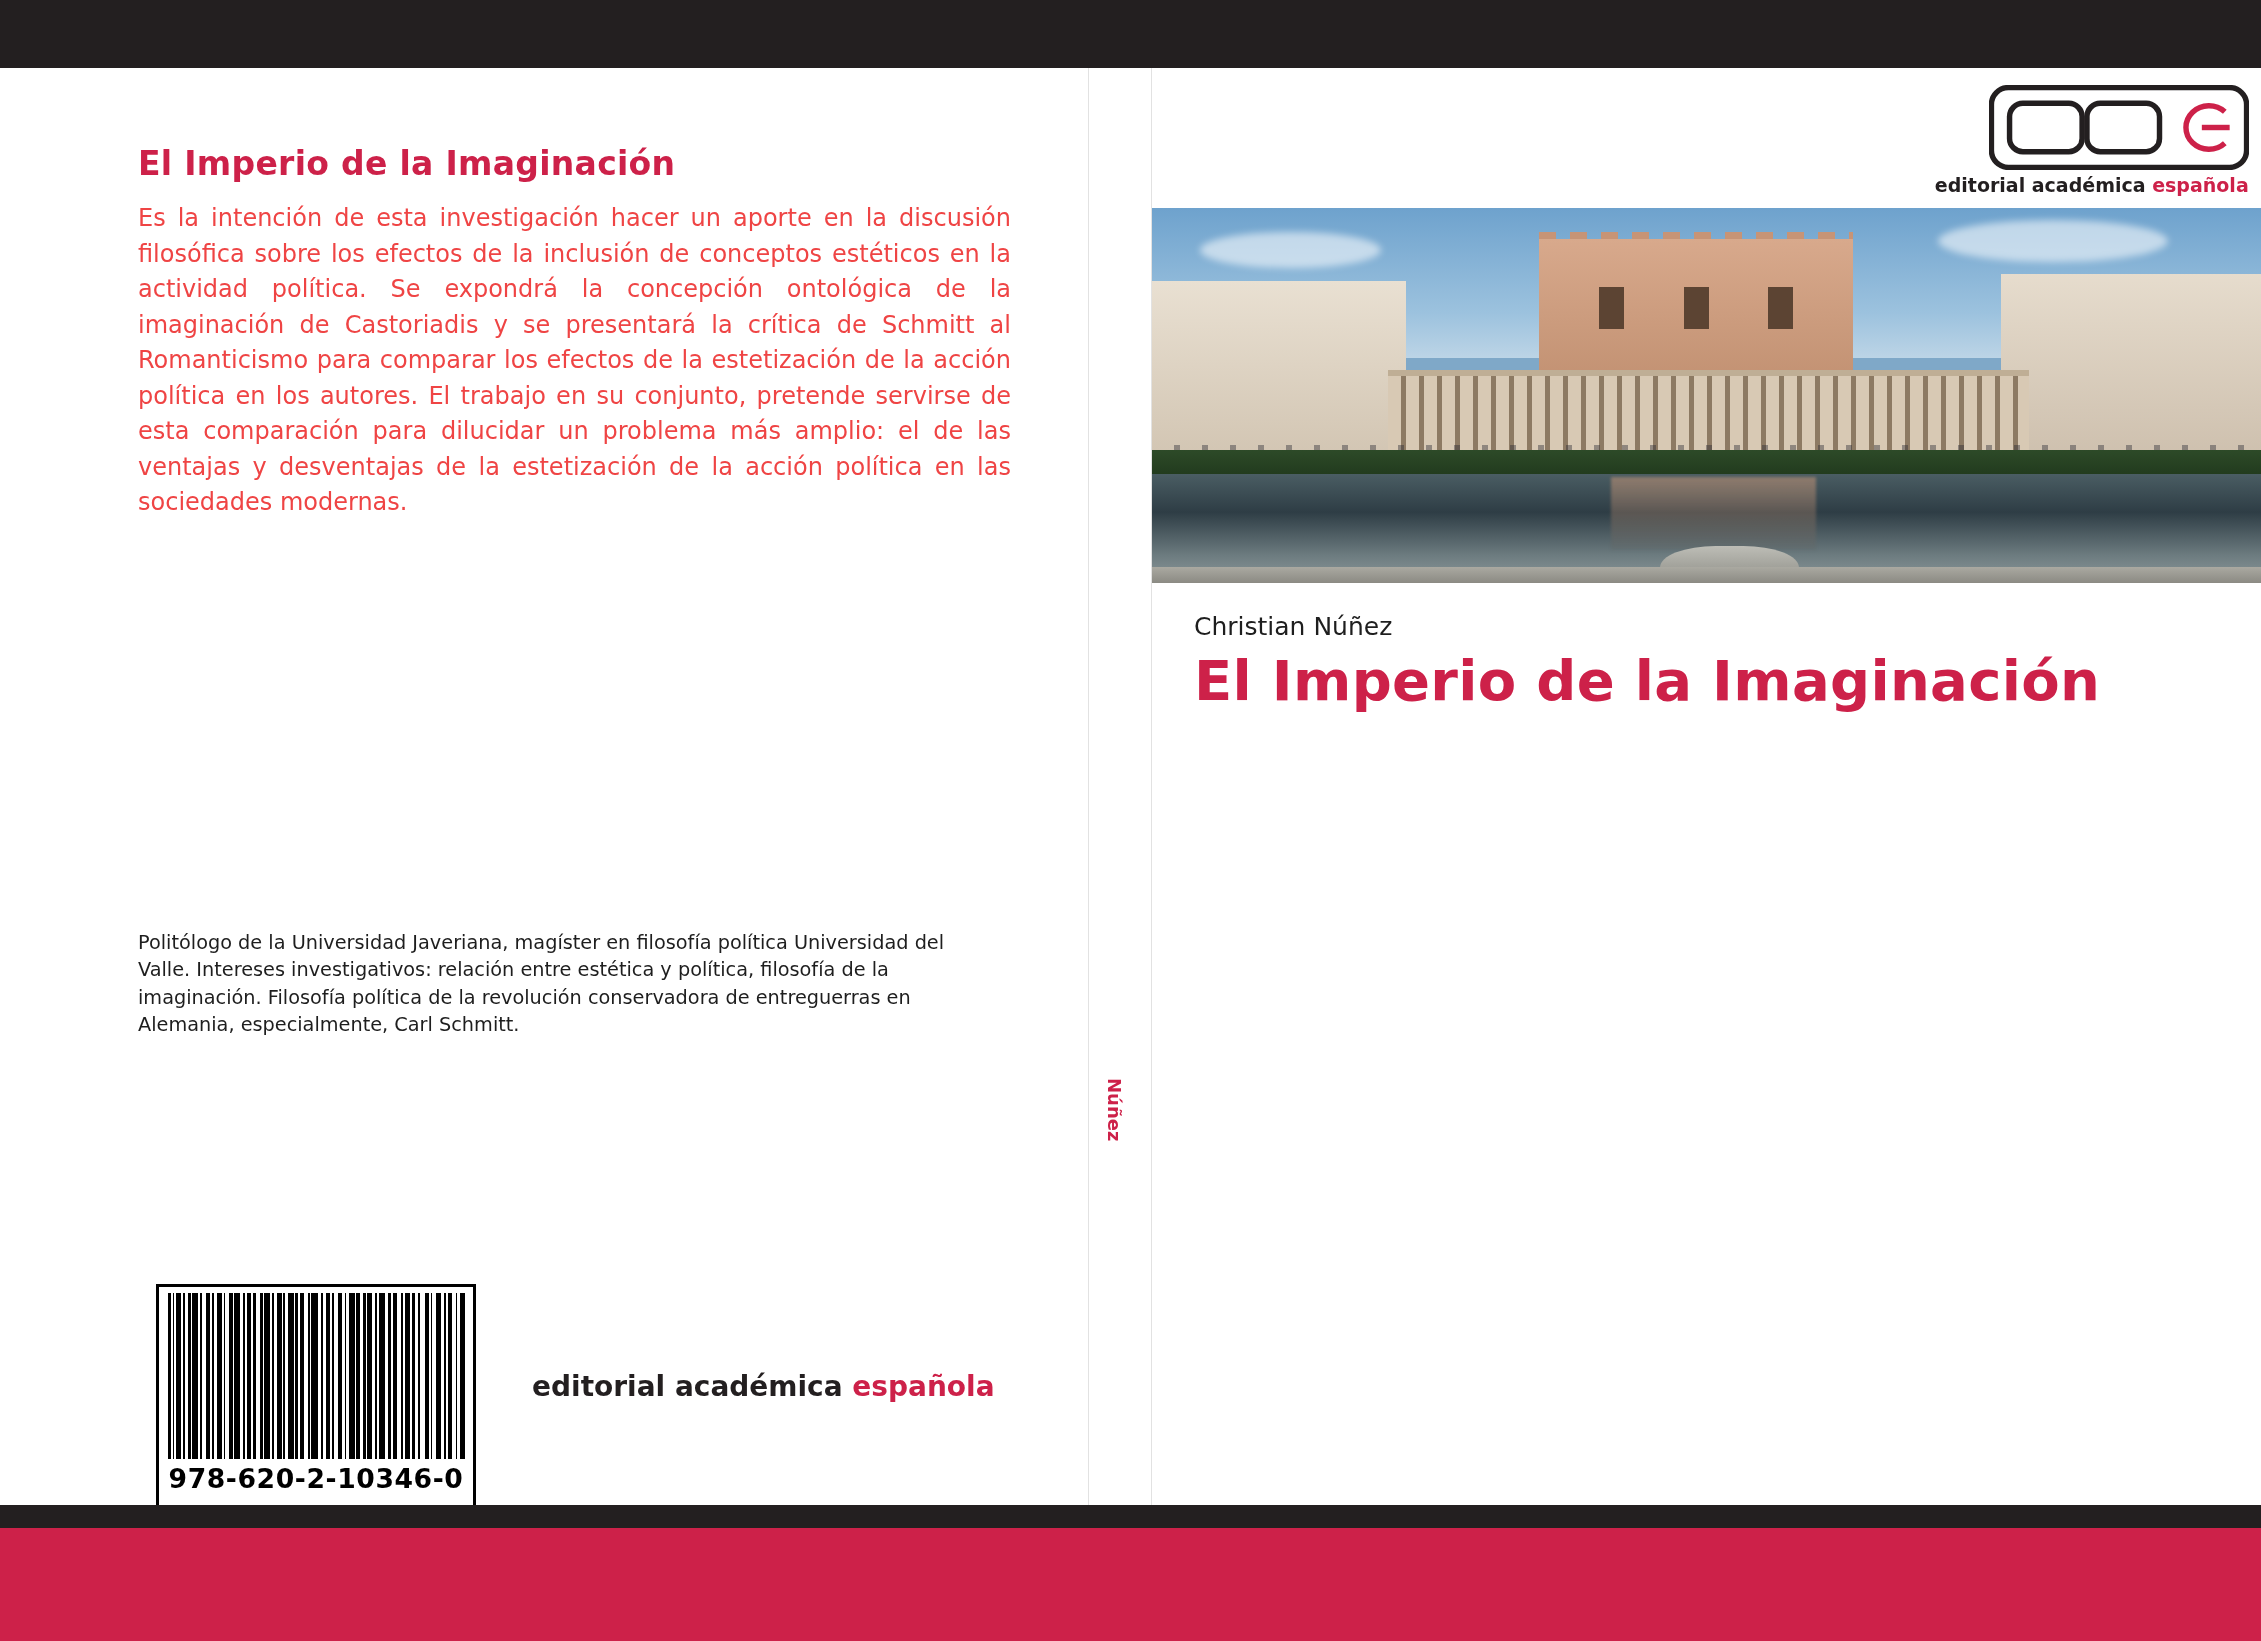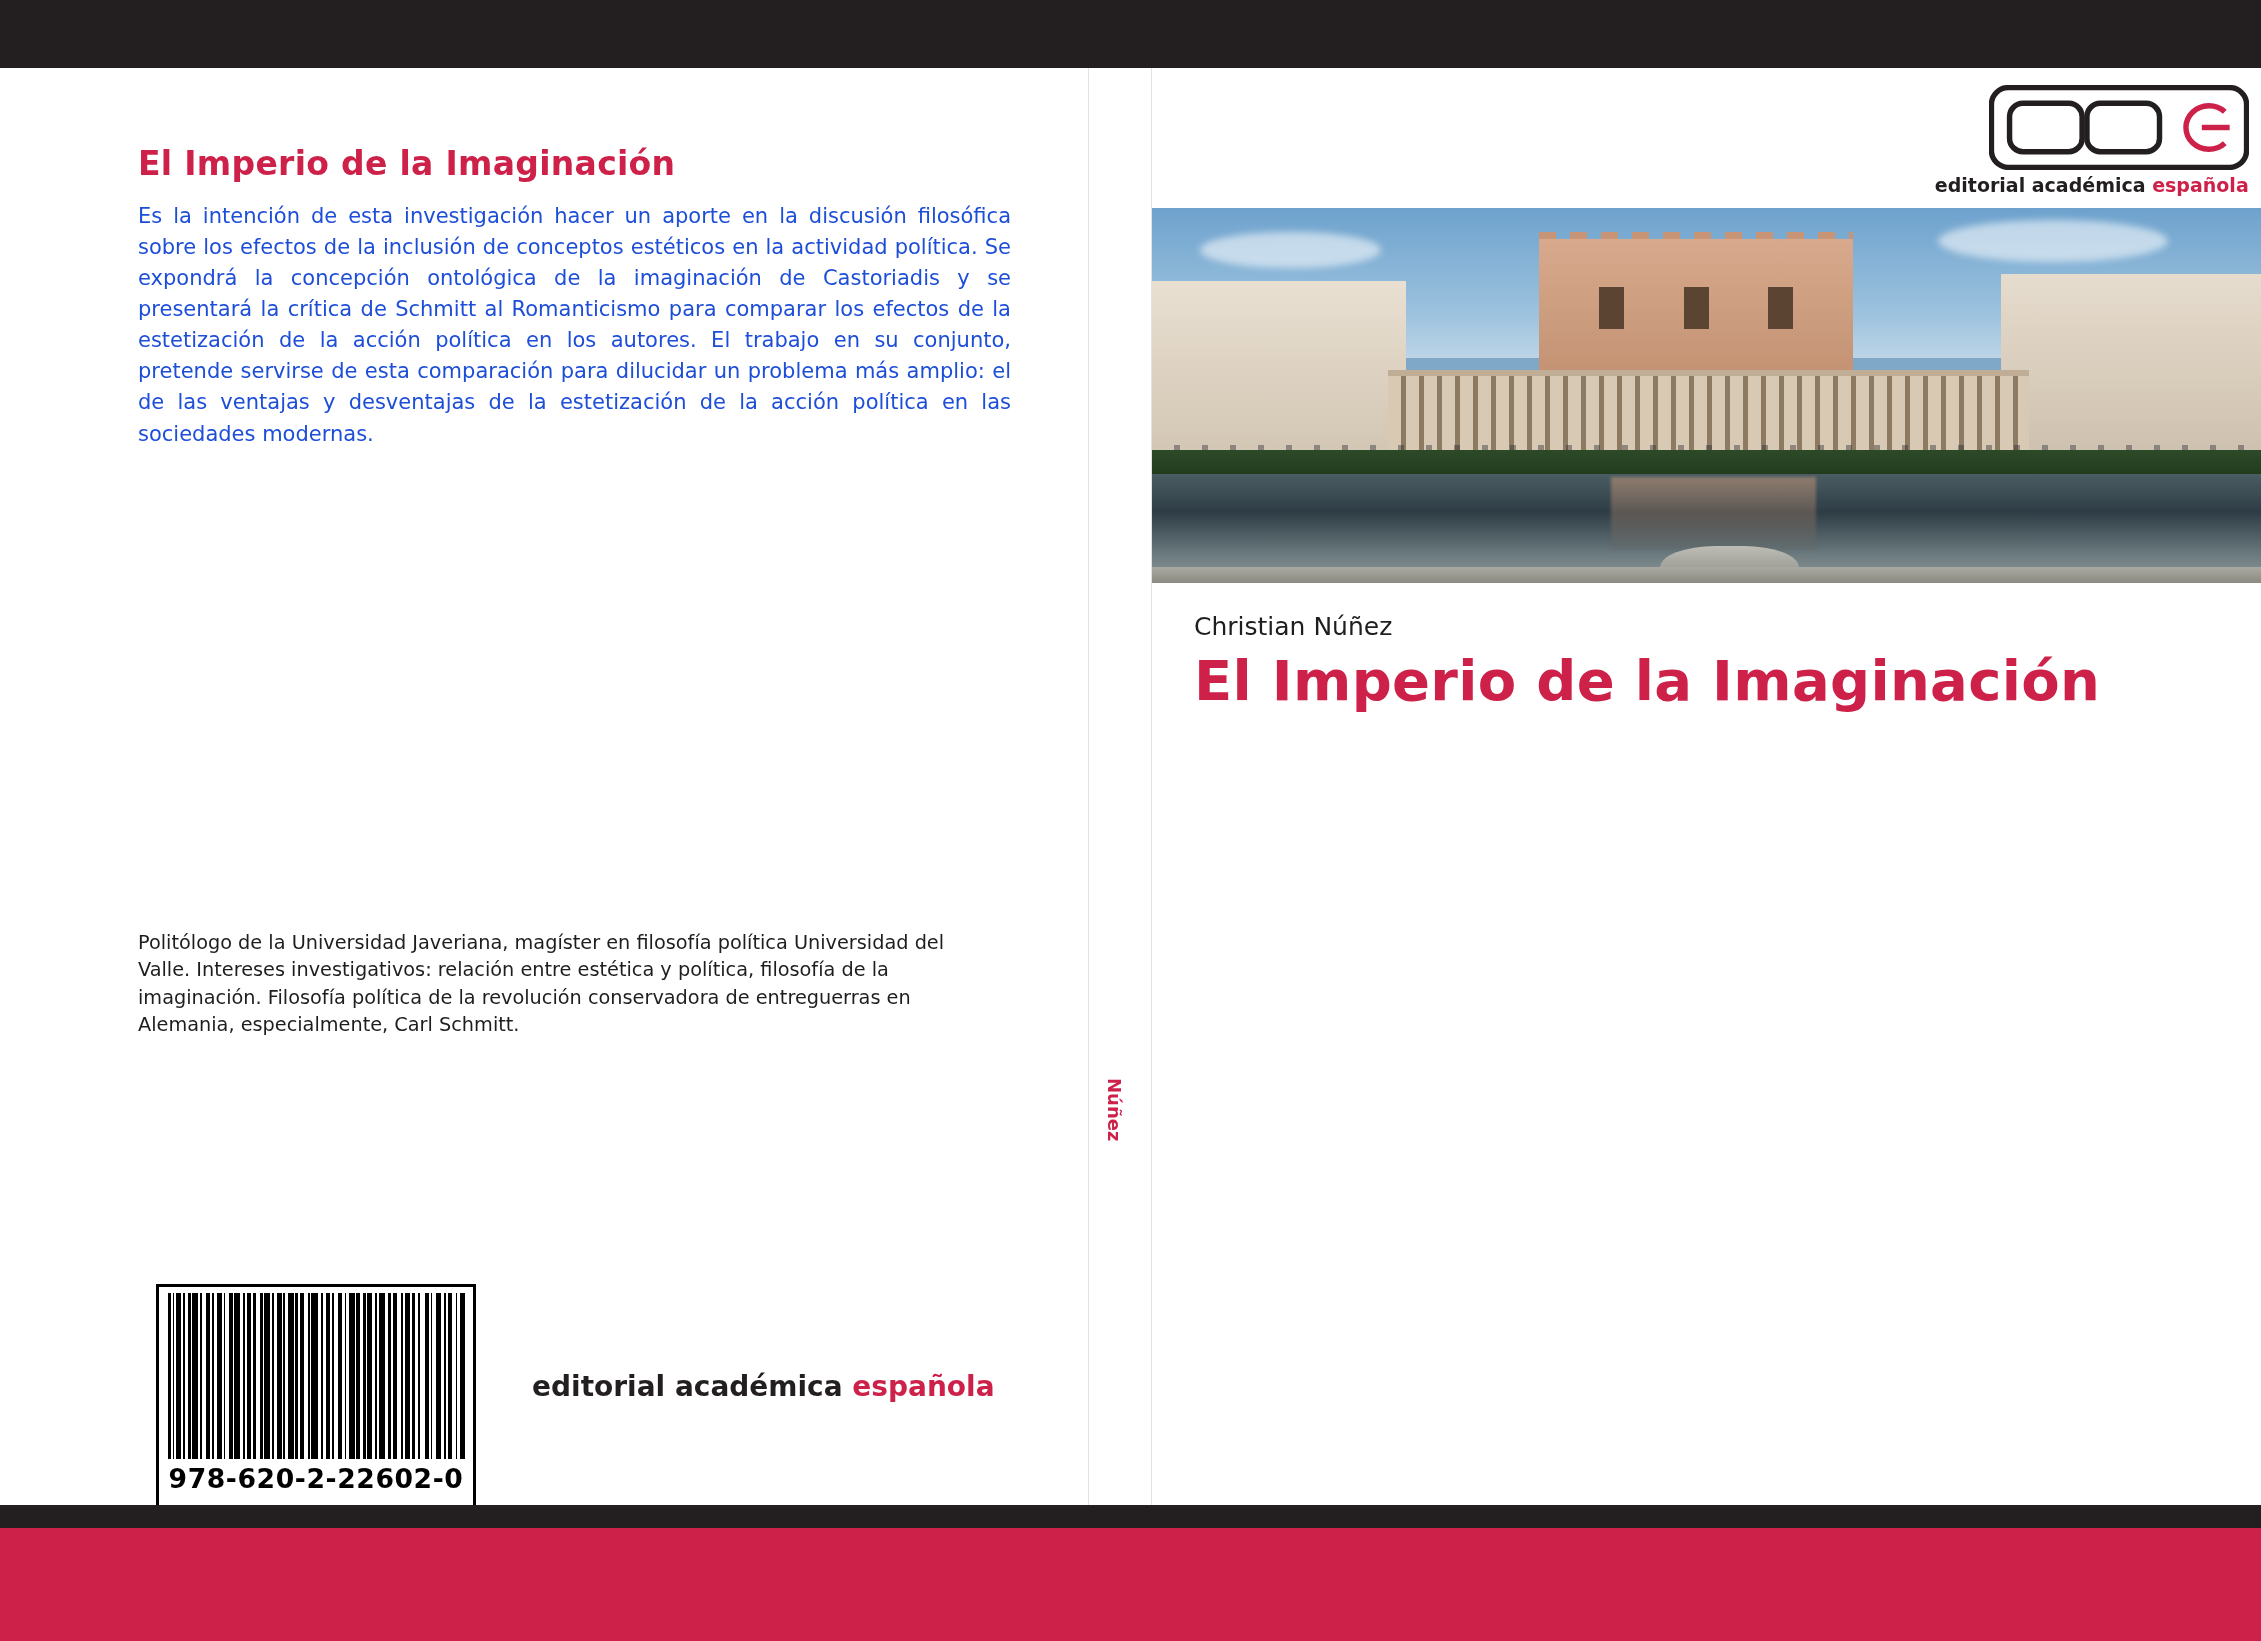--- a/index.html
+++ b/index.html
@@ -79,23 +79,23 @@
     width: 876px;
     font-size: 33px;
     font-weight: bold;
     color: #cd2149;
     letter-spacing: 0.3px;
   }
   .back-blurb {
     position: absolute;
     left: 138px; top: 133px;
     width: 873px;
-    font-size: 21px;
+    font-size: 24px;
     line-height: 1.48;
-    color: #1d4ed8;
+    color: #ef4444;
     text-align: justify;
   }
   .author-bio {
     position: absolute;
     left: 138px; top: 861px;
     width: 846px;
     font-size: 19.3px;
     line-height: 1.42;
     color: #1e1e1e;
     text-align: left;
@@ -369,21 +369,21 @@
         <span style="width:7.3px"></span>
           <span style="width:3px;background:#fff"></span>
         <span style="width:3.6px"></span>
           <span style="width:2.4px;background:#fff"></span>
         <span style="width:4.8px"></span>
           <span style="width:4.8px;background:#fff"></span>
         <span style="width:2.4px"></span>
           <span style="width:3.6px;background:#fff"></span>
         <span style="width:6px"></span>
       </div>
-      <div class="barcode-num">978-620-2-22602-0</div>
+      <div class="barcode-num">978-620-2-10346-0</div>
     </div>
 
     <div class="publisher-back">
       <span>editorial académica </span><span class="red">española</span>
     </div>
   </div>
 
   <div class="spine">
     <div class="spine-title">El Imperio de la Imaginación</div>
     <div class="spine-author">Núñez</div>

